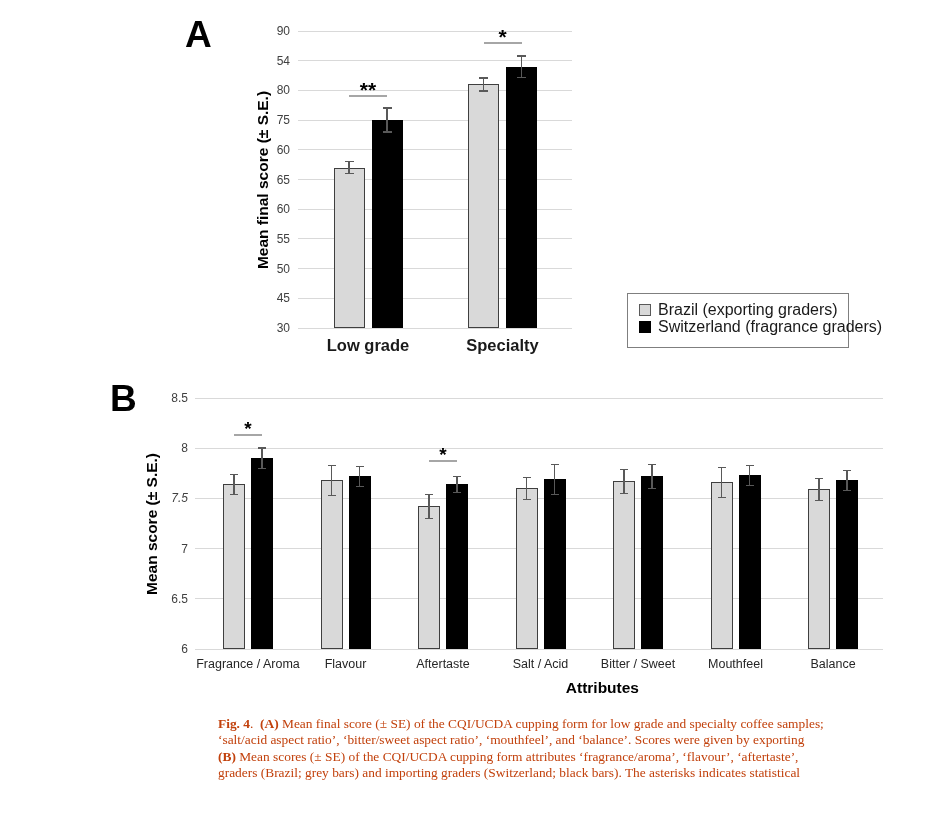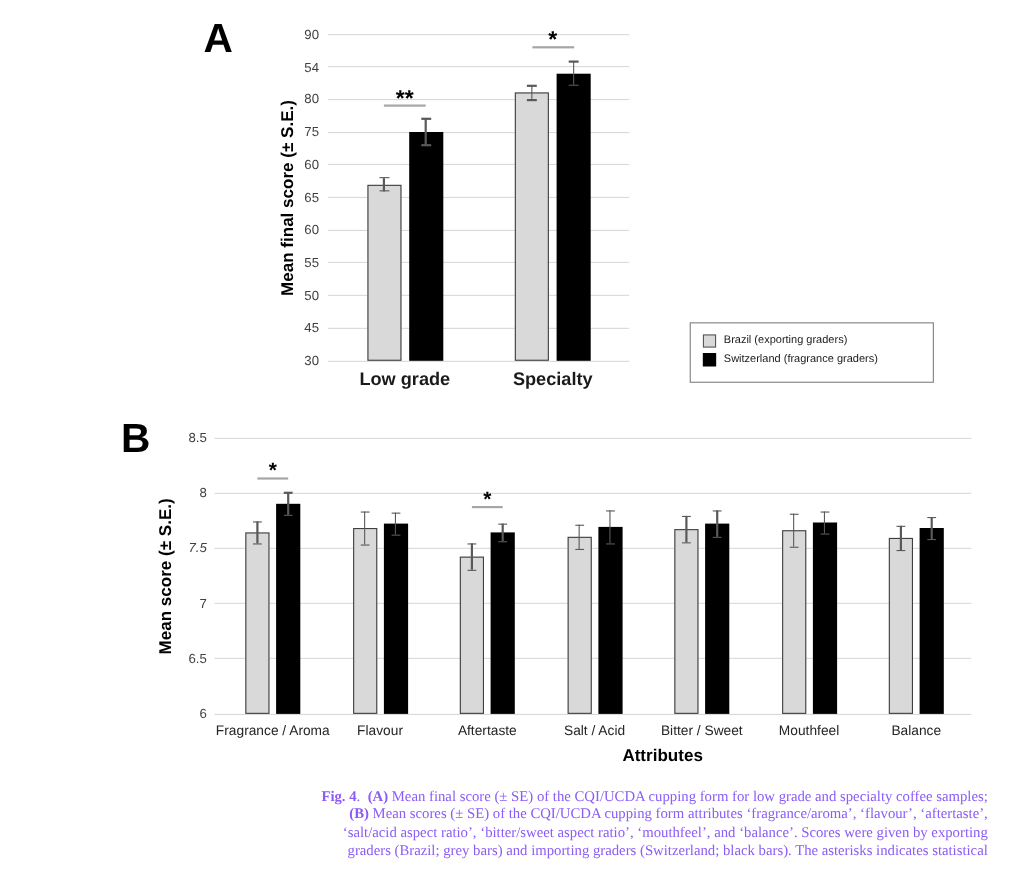--- a/index.html
+++ b/index.html
@@ -14,24 +14,24 @@
   .ytick{position:absolute;font-size:12px;color:#404040;text-align:right;line-height:16px;}
   .xcat-a{position:absolute;font-size:16.5px;font-weight:bold;color:#1a1a1a;text-align:center;white-space:nowrap;}
   .xcat-b{position:absolute;font-size:12.5px;color:#262626;text-align:center;white-space:nowrap;}
   .bar{position:absolute;box-sizing:border-box;}
   .err{position:absolute;}
   .sig-line{position:absolute;}
   .sig-marker-a{position:absolute;text-align:center;font-weight:bold;font-size:21px;line-height:1;color:#000;}
   .sig-marker-b{position:absolute;text-align:center;font-weight:bold;font-size:19px;line-height:1;color:#000;}
   #legend{position:absolute;left:627px;top:293px;width:222px;height:55px;border:1px solid #7f7f7f;
           box-sizing:border-box;padding:7px 0 0 11px;background:#fff;}
-  .legend-row{display:flex;align-items:center;height:17px;font-size:10px;color:#1a1a1a;white-space:nowrap;}
+  .legend-row{display:flex;align-items:center;height:17px;font-size:16px;color:#1a1a1a;white-space:nowrap;}
   .legend-swatch{width:12px;height:12px;margin-right:7px;box-sizing:border-box;flex:0 0 auto;}
   #caption{position:absolute;left:218px;top:716px;width:680px;
-           font-family:"Liberation Serif",serif;font-size:13.4px;line-height:16.4px;color:#8b5cf6;text-align:right;}
+           font-family:"Liberation Serif",serif;font-size:13.4px;line-height:16.4px;color:#c2410c;}
   .cap-line{white-space:nowrap;}
   .cap-b{font-weight:bold;}
   .cap-i{font-style:italic;}
 </style>
 </head>
 <body>
 
 <div id="fig">
   <div class="panel-label" style="left:185px;top:16px;">A</div>
   <div class="panel-label" style="left:110px;top:380px;">B</div>
@@ -175,17 +175,17 @@
         <span>Brazil (exporting graders)</span>
       </div>
       <div class="legend-row">
         <div class="legend-swatch" style="background: rgb(0, 0, 0); border: 1px solid rgb(0, 0, 0);"></div>
         <span>Switzerland (fragrance graders)</span>
       </div>
     </div>
 
   <div id="caption">
       <div class="cap-line"><span class="cap-b">Fig. 4</span><span>.&nbsp; </span><span class="cap-b">(A)</span><span> Mean final score (± SE) of the CQI/UCDA cupping form for low grade and specialty coffee samples;</span></div>
+      <div class="cap-line"><span>‘salt/acid aspect ratio’, ‘bitter/sweet aspect ratio’, ‘mouthfeel’, and ‘balance’. Scores were given by exporting</span></div>
       <div class="cap-line"><span class="cap-b">(B)</span><span> Mean scores (± SE) of the CQI/UCDA cupping form attributes ‘fragrance/aroma’, ‘flavour’, ‘aftertaste’,</span></div>
-      <div class="cap-line"><span>‘salt/acid aspect ratio’, ‘bitter/sweet aspect ratio’, ‘mouthfeel’, and ‘balance’. Scores were given by exporting</span></div>
       <div class="cap-line"><span>graders (Brazil; grey bars) and importing graders (Switzerland; black bars). The asterisks indicates statistical</span></div>
     </div>
 </div>
 
 </body></html>

